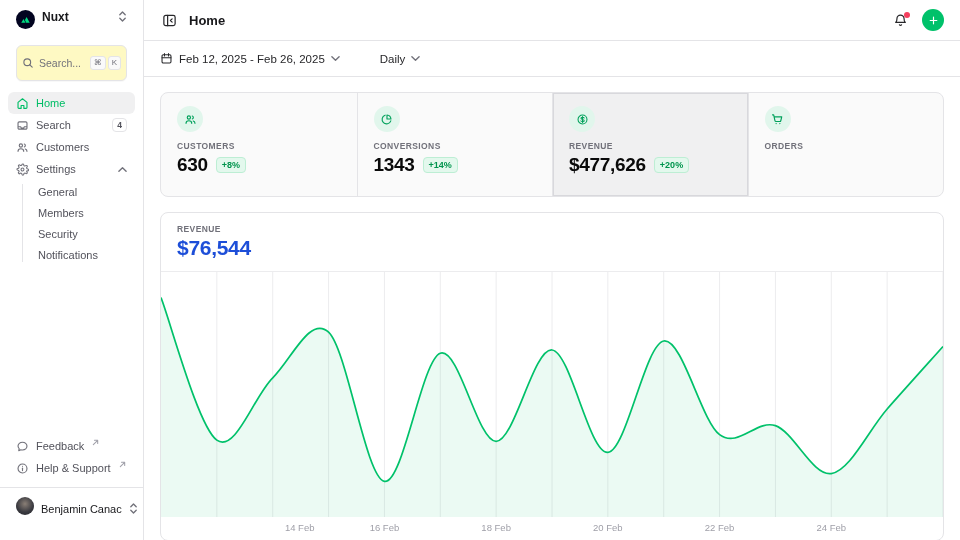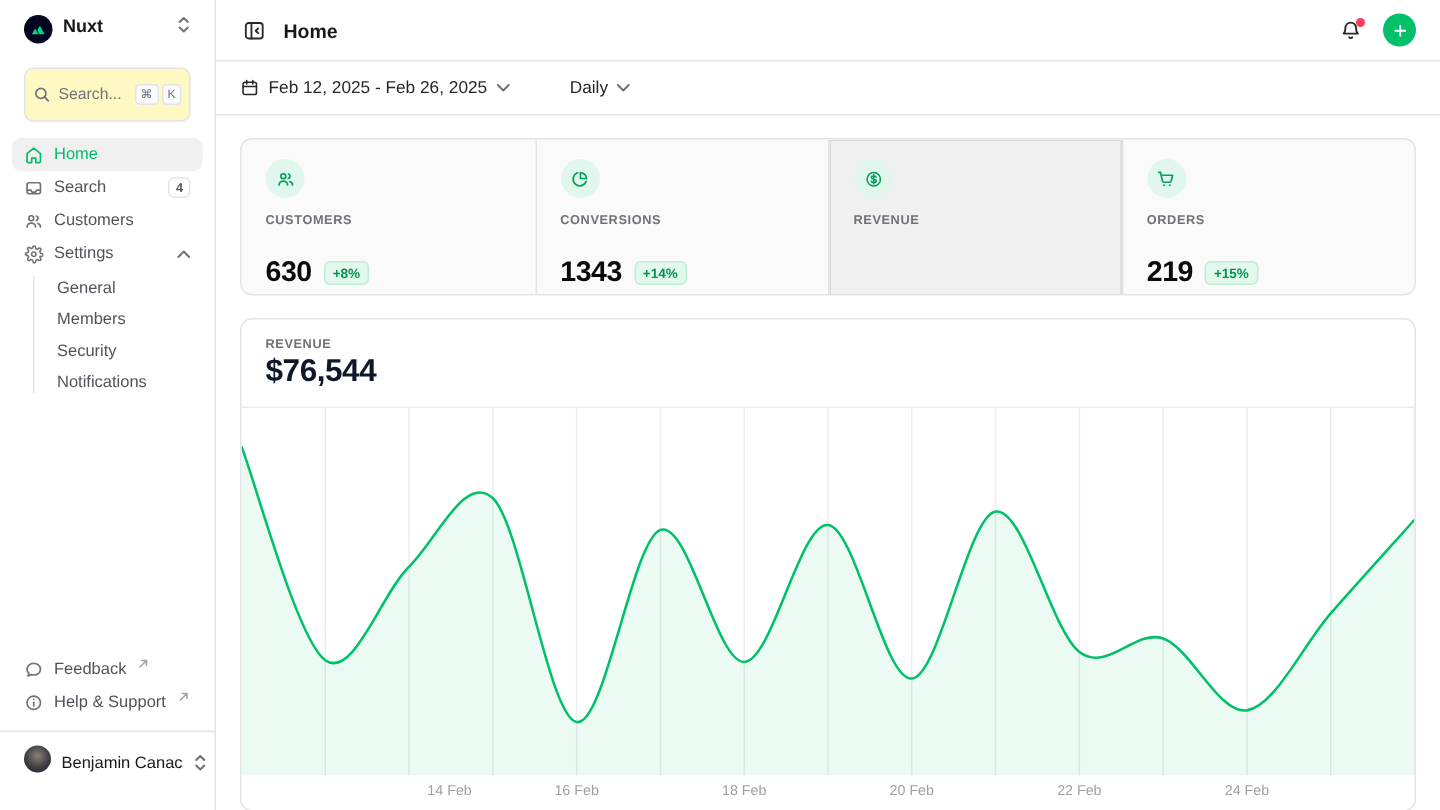--- a/index.html
+++ b/index.html
@@ -49,29 +49,29 @@
 
   .content{flex:1;padding:15px 16px 0;min-height:0}
 
   
   .stats{display:grid;grid-template-columns:repeat(4,1fr);height:105px;border:1px solid #e4e4e7;border-radius:8px;background:#fafafa;overflow:hidden}
   .stat{padding:13px 16px;cursor:pointer;position:relative}
   .stat+.stat{border-left:1px solid #e4e4e7}
   .stat.selected{background:#f0f0f1;box-shadow:inset 0 0 0 1px #d8d8dc}
   .stat-icon{width:26px;height:26px;border-radius:50%;background:#e1f6ec;display:flex;align-items:center;justify-content:center;color:#00a15b}
   .stat-label{margin-top:9px;font-size:8.5px;font-weight:600;letter-spacing:.4px;color:#71717a}
-  .stat-value-row{margin-top:20px;display:flex;align-items:center;gap:8px}
+  .stat-value-row{margin-top:3px;display:flex;align-items:center;gap:8px}
   .stat-value{font-size:19px;font-weight:700;letter-spacing:-.3px;color:#0a0a0a;white-space:nowrap}
   .delta-badge{font-size:9px;font-weight:600;color:#00944d;background:#e3f8ed;border:1px solid #bdeed4;border-radius:4px;padding:1.5px 5px;line-height:11px}
 
   
   .chart-card{margin-top:15px;height:329px;border:1px solid #e4e4e7;border-radius:8px;background:#fff;display:flex;flex-direction:column;overflow:hidden}
   .chart-header{height:59px;padding:11px 16px 0;border-bottom:1px solid #ececee;flex:none}
   .chart-label{font-size:8.5px;font-weight:600;letter-spacing:.4px;color:#71717a}
-  .chart-big{font-size:21px;font-weight:700;letter-spacing:-.3px;margin-top:2px;color:#0f172a}
+  .chart-big{font-size:21px;font-weight:700;letter-spacing:-.3px;margin-top:2px;color:#1d4ed8}
   .plot{flex:1;position:relative;min-height:0}
   .plot svg{position:absolute;inset:0;width:100%;height:100%}
   .x-labels{height:23px;position:relative;flex:none}
   .x-labels span{position:absolute;top:5px;transform:translateX(-50%);font-size:9.5px;color:#9f9fa8;white-space:nowrap}
 </style>
 </head>
 <body>
 
 <div class="app">
 
@@ -300,35 +300,35 @@
         </div>
 
         <div class="stat selected">
           <span class="stat-icon">
             <svg width="13" height="13" viewBox="0 0 16 16" fill="none" stroke="currentColor" stroke-width="1.3" stroke-linecap="round">
                 <circle cx="8" cy="8" r="5.5"></circle>
                 <path d="M10 6.2c-.3-.6-1-.9-2-.9-1.2 0-1.9.5-1.9 1.3 0 1.9 4 .9 4 2.8 0 .8-.8 1.3-2.1 1.3-1 0-1.8-.4-2.1-1M8 4.2v7.6"></path>
               </svg>
           </span>
           <div class="stat-label">REVENUE</div>
+          <div class="stat-value-row">
+            <span class="stat-value">$477,626</span>
+            <span class="delta-badge">+20%</span>
+          </div>
         </div>
 
         <div class="stat">
           <span class="stat-icon">
             <svg width="13" height="13" viewBox="0 0 16 16" fill="none" stroke="currentColor" stroke-width="1.4" stroke-linecap="round" stroke-linejoin="round">
                 <path d="M1.8 2.3h1.5l1.55 7.2c.12.55.6.95 1.17.95h4.85c.56 0 1.04-.38 1.17-.92l1.16-4.83H4"></path>
                 <circle cx="6.3" cy="13" r="0.8" fill="currentColor" stroke="none"></circle>
                 <circle cx="10.9" cy="13" r="0.8" fill="currentColor" stroke="none"></circle>
               </svg>
           </span>
           <div class="stat-label">ORDERS</div>
-          <div class="stat-value-row">
-            <span class="stat-value">219</span>
-            <span class="delta-badge">+15%</span>
-          </div>
         </div>
       </div>
 
       <div class="chart-card">
         <div class="chart-header">
           <div class="chart-label">REVENUE</div>
           <div class="chart-big">$76,544</div>
         </div>
         <div class="plot">
           <svg viewBox="0 0 790 246" preserveAspectRatio="none">

